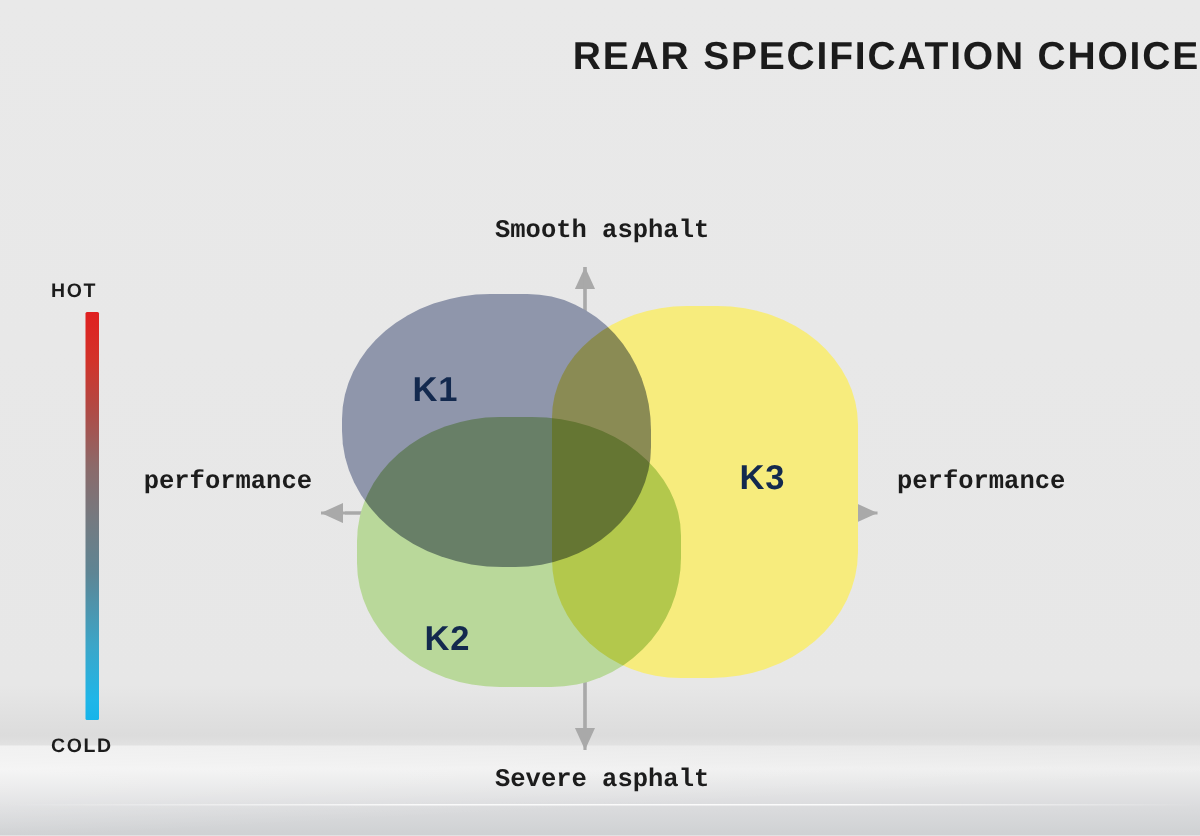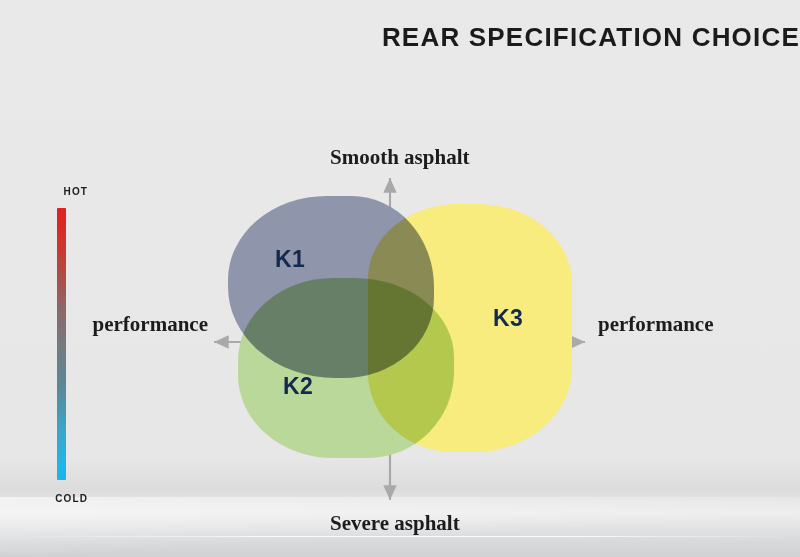--- a/index.html
+++ b/index.html
@@ -62,22 +62,22 @@
     position: absolute;
     left: 34px;
     top: 186px;
     width: 54px;
     height: 318px;
   }
   .gauge-label {
     position: absolute;
     left: 0;
     width: 54px;
-    text-align: right;
-    font-size: 10px;
+    text-align: left;
+    font-size: 13px;
     font-weight: bold;
     letter-spacing: 1.1px;
     color: #1c1c1c;
     font-family: "Liberation Sans", sans-serif;
   }
   #gauge-hot { top: 0; }
   #gauge-cold { bottom: 0; }
   #gauge-bar {
     position: absolute;
     left: 23px;
@@ -148,31 +148,31 @@
   .blob-label {
     position: absolute;
     font-size: 23px;
     font-weight: bold;
     color: #13294e;
     letter-spacing: 0.5px;
     font-family: "Liberation Sans", sans-serif;
     z-index: 5;
   }
   #label-k1 { left: 275px; top: 246px; }
-  #label-k2 { left: 283px; top: 373px; }
+  #label-k2 { left: 283px; top: 412px; }
   #label-k3 { left: 459px; top: 305px; }
 
   
   .axis-caption {
     position: absolute;
     font-weight: bold;
     color: #1c1c1c;
-    font-size: 21px;
+    font-size: 17px;
     line-height: 1.15;
-    font-family: Liberation Serif, serif;
+    font-family: Liberation Mono, monospace;
   }
   #cap-top {
     left: 330px;
     top: 145px;
     width: 170px;
     text-align: left;
   }
   #cap-bottom {
     left: 330px;
     top: 511px;

